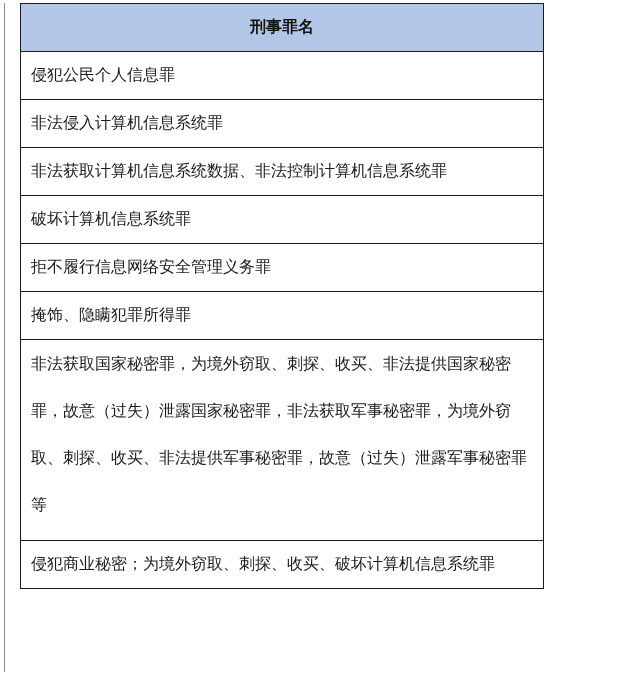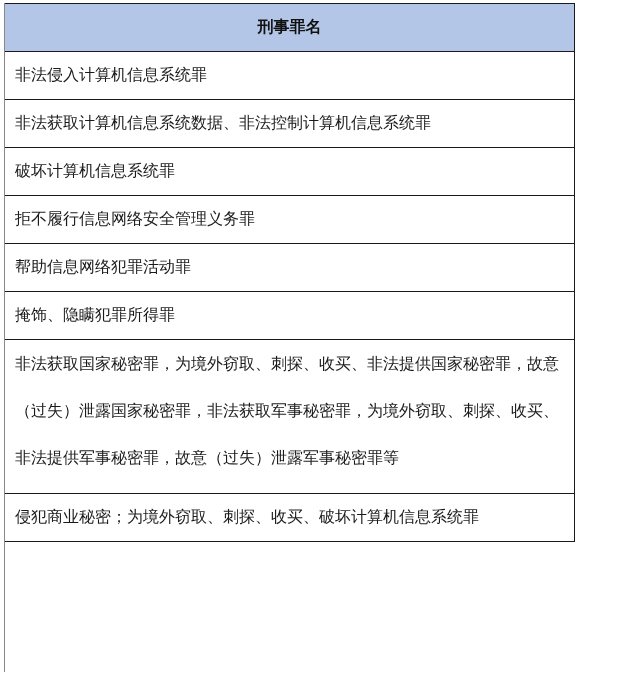--- a/index.html
+++ b/index.html
@@ -15,22 +15,23 @@
       font-family: "DejaVu Sans", "Liberation Sans", sans-serif;
     }
     .table-wrap {
       position: absolute;
       left: 4px;
       top: 3px;
       width: 632px;
     }
     table {
       border-collapse: collapse;
-      width: 571px;
+      width: 524px;
       table-layout: fixed;
+      margin-left: 16px;
     }
     th, td {
       border: 1px solid #1a1a1a;
       padding: 0;
     }
     th {
       background: #b4c6e7;
       height: 47px;
       font-size: 16px;
       font-weight: bold;
@@ -67,33 +68,33 @@
 
 <div class="table-wrap">
   <table>
     <thead>
       <tr>
         <th>刑事罪名</th>
       </tr>
     </thead>
     <tbody>
       <tr>
+        <td>侵犯公民个人信息罪</td>
+      </tr>
+      <tr>
         <td>非法侵入计算机信息系统罪</td>
       </tr>
       <tr>
         <td>非法获取计算机信息系统数据、非法控制计算机信息系统罪</td>
       </tr>
       <tr>
         <td>破坏计算机信息系统罪</td>
       </tr>
       <tr>
         <td>拒不履行信息网络安全管理义务罪</td>
-      </tr>
-      <tr>
-        <td>帮助信息网络犯罪活动罪</td>
       </tr>
       <tr>
         <td>掩饰、隐瞒犯罪所得罪</td>
       </tr>
       <tr>
         <td class="multi">非法获取国家秘密罪，为境外窃取、刺探、收买、非法提供国家秘密罪，故意（过失）泄露国家秘密罪，非法获取军事秘密罪，为境外窃取、刺探、收买、非法提供军事秘密罪，故意（过失）泄露军事秘密罪等</td>
       </tr>
       <tr>
         <td>侵犯商业秘密；为境外窃取、刺探、收买、破坏计算机信息系统罪</td>
       </tr>

